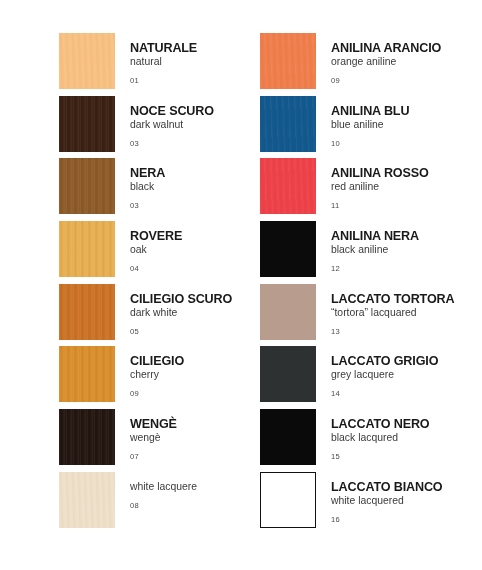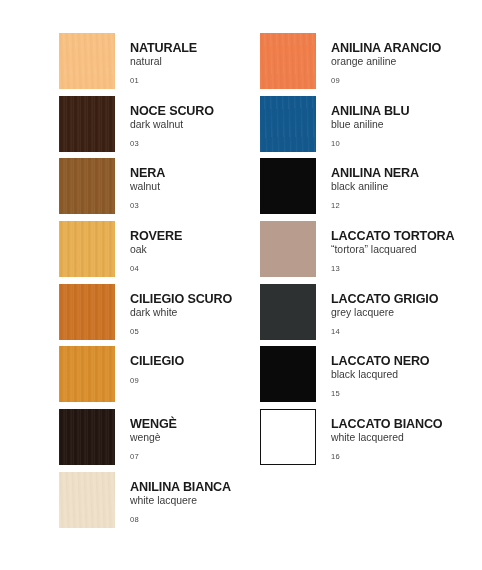--- a/index.html
+++ b/index.html
@@ -118,21 +118,21 @@
           <div class="translation">dark walnut</div>
           <div class="code">03</div>
         </div>
       </div>
       <div class="finish-row">
         <div class="swatch" style="background: rgb(141, 90, 40);">
           <div class="grain "></div>
         </div>
         <div class="label-block">
           <div class="name">NERA</div>
-          <div class="translation">walnut</div>
+          <div class="translation">black</div>
           <div class="code">03</div>
         </div>
       </div>
       <div class="finish-row">
         <div class="swatch" style="background: rgb(232, 174, 80);">
           <div class="grain "></div>
         </div>
         <div class="label-block">
           <div class="name">ROVERE</div>
           <div class="translation">oak</div>
@@ -148,39 +148,39 @@
           <div class="translation">dark white</div>
           <div class="code">05</div>
         </div>
       </div>
       <div class="finish-row">
         <div class="swatch" style="background: rgb(217, 142, 44);">
           <div class="grain "></div>
         </div>
         <div class="label-block">
           <div class="name">CILIEGIO</div>
+          <div class="translation">cherry</div>
           <div class="code">09</div>
         </div>
       </div>
       <div class="finish-row">
         <div class="swatch" style="background: rgb(35, 21, 16);">
           <div class="grain "></div>
         </div>
         <div class="label-block">
           <div class="name">WENGÈ</div>
           <div class="translation">wengè</div>
           <div class="code">07</div>
         </div>
       </div>
       <div class="finish-row">
         <div class="swatch" style="background: rgb(239, 224, 201);">
           <div class="grain soft"></div>
         </div>
         <div class="label-block">
-          <div class="name">ANILINA BIANCA</div>
           <div class="translation">white lacquere</div>
           <div class="code">08</div>
         </div>
       </div>
     </div>
   <div class="column" id="col-right">
       <div class="finish-row">
         <div class="swatch" style="background: rgb(240, 127, 76);">
           <div class="grain soft"></div>
         </div>
@@ -194,20 +194,30 @@
         <div class="swatch" style="background: rgb(19, 89, 142);">
           <div class="grain soft"></div>
         </div>
         <div class="label-block">
           <div class="name">ANILINA BLU</div>
           <div class="translation">blue aniline</div>
           <div class="code">10</div>
         </div>
       </div>
       <div class="finish-row">
+        <div class="swatch" style="background: rgb(238, 66, 73);">
+          <div class="grain soft"></div>
+        </div>
+        <div class="label-block">
+          <div class="name">ANILINA ROSSO</div>
+          <div class="translation">red aniline</div>
+          <div class="code">11</div>
+        </div>
+      </div>
+      <div class="finish-row">
         <div class="swatch" style="background: rgb(11, 11, 11);"></div>
         <div class="label-block">
           <div class="name">ANILINA NERA</div>
           <div class="translation">black aniline</div>
           <div class="code">12</div>
         </div>
       </div>
       <div class="finish-row">
         <div class="swatch" style="background: rgb(184, 156, 142);"></div>
         <div class="label-block">

